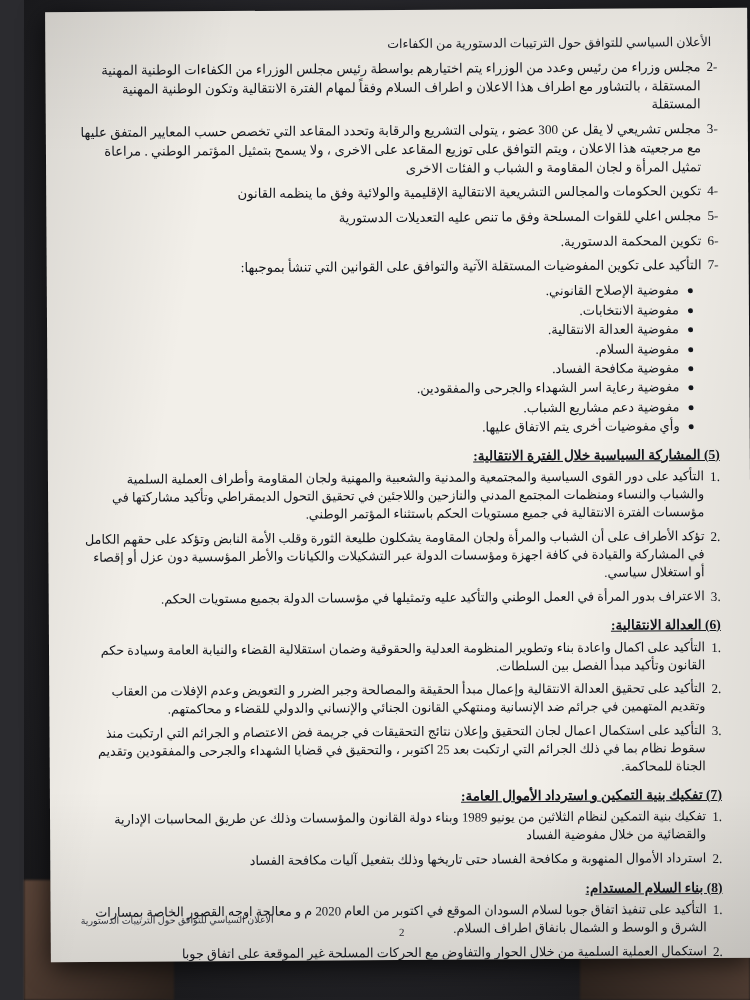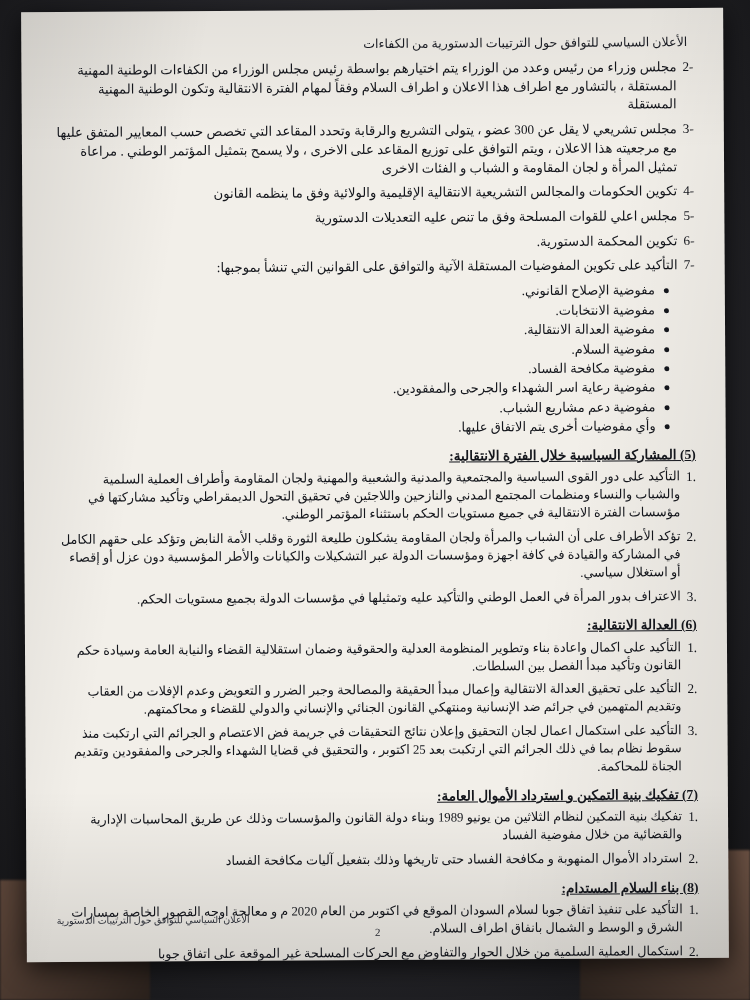--- a/index.html
+++ b/index.html
@@ -5,20 +5,21 @@
   html,body{margin:0;padding:0;}
   body{
     width:750px;height:1000px;overflow:hidden;
     background:#2b2b2f;
     font-family:"Liberation Serif", serif;
   }
   .photo{
     position:absolute;inset:0;
     background:
       radial-gradient(ellipse at 50% 40%, #3a3a40 0%, #232327 60%, #141416 100%);
+    margin-left: 24px;
   }
   
   .hand-left{
     position:absolute;left:0;bottom:0;width:150px;height:120px;
     background:linear-gradient(120deg,#5a4438,#2a211c);
     border-top-right-radius:60px 40px;filter:blur(1px);
   }
   .hand-right{
     position:absolute;right:0;bottom:0;width:170px;height:150px;
     background:linear-gradient(220deg,#6b5143,#2b221d);

